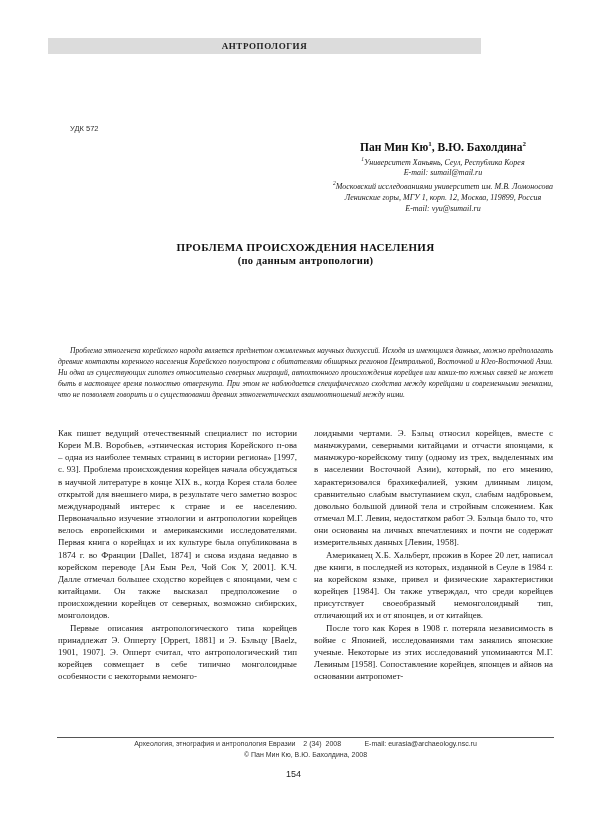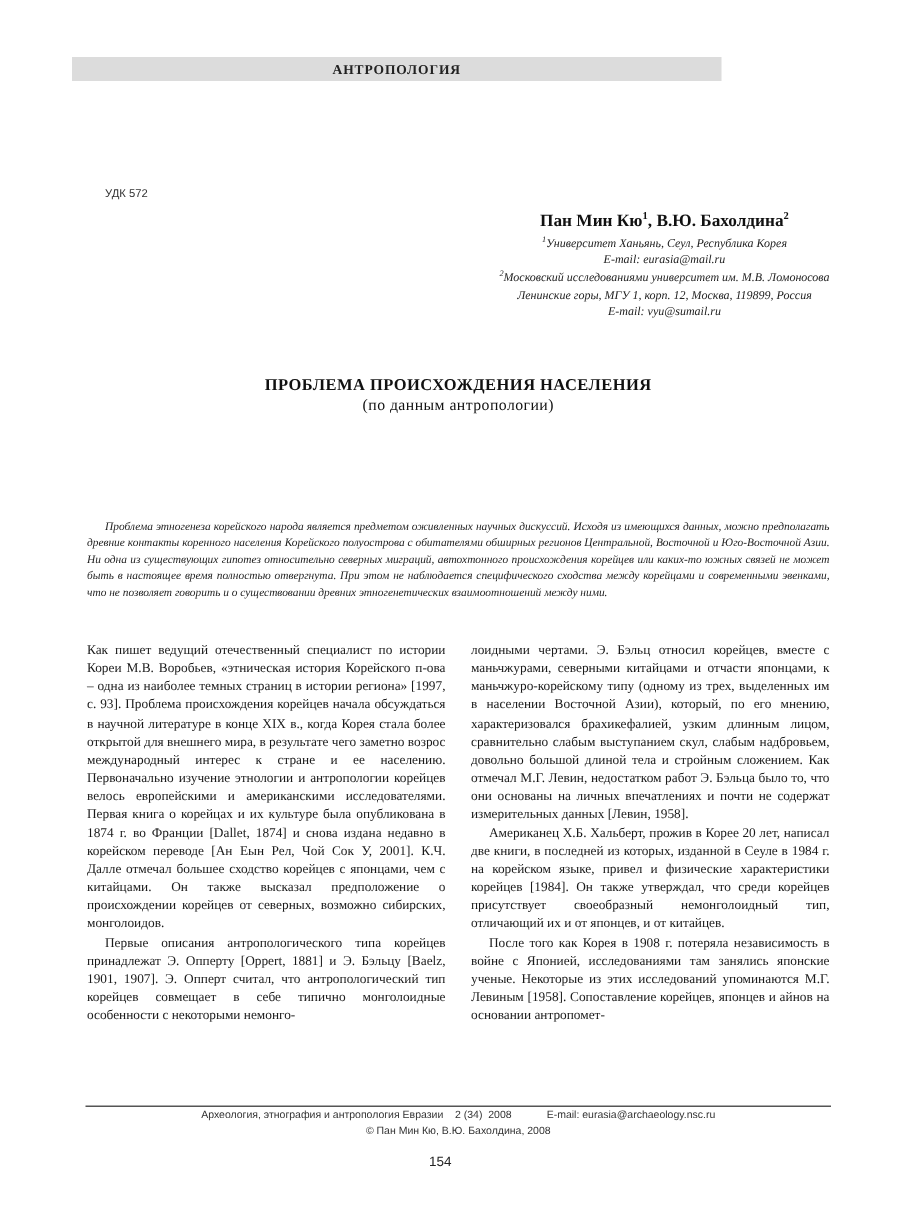--- a/index.html
+++ b/index.html
@@ -11,23 +11,23 @@
     text-align:center; font-size:9px; font-weight:bold; letter-spacing:0.6px; line-height:16px; color:#222; }
 
   .udk { position:absolute; left:70px; top:124px; font-size:7.5px; color:#333; }
 
   .authors-block { position:absolute; right:58px; top:137px; text-align:center; }
   .authors { font-size:11.5px; font-weight:bold; line-height:14px; color:#111; }
   .authors sup { font-size:7px; }
   .affil { font-size:8px; font-style:italic; line-height:11px; color:#222; }
   .affil sup { font-size:5.5px; }
 
-  .title-block { position:absolute; left:0; width:611px; top:240px; text-align:center;margin-top:10px; }
+  .title-block { position:absolute; left:0; width:611px; top:240px; text-align:center; }
   .title-line { font-size:11px; font-weight:bold; line-height:14px; letter-spacing:0.3px; color:#111; }
-  .subtitle { font-size:10.5px; font-weight:normal; line-height:14px; letter-spacing:0.3px; color:#111; }
+  .subtitle { font-size:10.5px; font-weight:bold; line-height:14px; letter-spacing:0.3px; color:#111; }
 
   .abstract { position:absolute; left:58px; width:495px; top:322px; font-size:7.6px; font-style:italic;
     line-height:11.1px; text-align:justify; text-indent:12px; color:#222;margin-top:23px; }
 
   .col { position:absolute; top:427px; width:239px; font-size:8.9px; line-height:12.15px; text-align:justify; color:#1a1a1a; }
   .col-left { left:58px; }
   .col-right { left:314px; }
   .col p { margin:0; }
   .col p.indent { text-indent:12px; }
 
@@ -43,21 +43,21 @@
   <span>АНТРОПОЛОГИЯ</span>
 </div>
 
 <div class="udk sans">УДК 572</div>
 
 <div class="authors-block serif">
   <div class="authors">
     <span>Пан Мин Кю</span><sup>1</sup><span>, </span><span>В.Ю. Бахолдина</span><sup>2</sup>
   </div>
   <div class="affil"><sup>1</sup><span>Университет Ханьянь, Сеул, Республика Корея</span></div>
-  <div class="affil"><span>E-mail: eurasia@mail.ru</span></div>
+  <div class="affil"><span>E-mail: sumail@mail.ru</span></div>
   <div class="affil"><sup>2</sup><span>Московский исследованиями университет им. М.В. Ломоносова</span></div>
   <div class="affil"><span>Ленинские горы, МГУ 1, корп. 12, Москва, 119899, Россия</span></div>
   <div class="affil"><span>E-mail: vyu@sumail.ru</span></div>
 </div>
 
 <div class="title-block serif">
   <div class="title-line">ПРОБЛЕМА ПРОИСХОЖДЕНИЯ НАСЕЛЕНИЯ</div>
   <div class="subtitle">(по данным антропологии)</div>
 </div>
 

